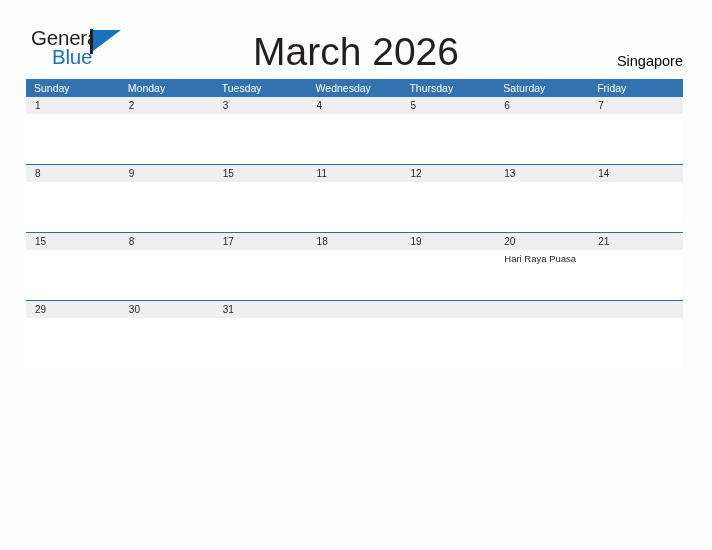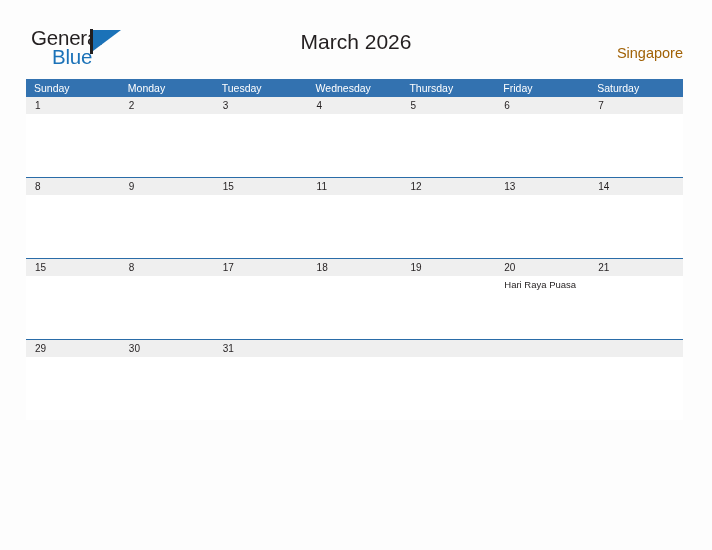--- a/index.html
+++ b/index.html
@@ -82,32 +82,32 @@
     color: #1b72b8;
     font-family: "Liberation Sans", sans-serif;
   }
 
   .cal-title {
     position: absolute;
     left: 0;
     top: 30px;
     width: 712px;
     text-align: center;
-    font-size: 21px;
+    font-size: 39px;
     font-weight: 400;
     color: #231f20;
     letter-spacing: 0px;
   }
 
   .region-label {
     position: absolute;
     right: 29px;
-    top: 45px;
+    top: 53px;
     font-size: 14.5px;
-    color: #a16207;
+    color: #000000;
     text-align: left;
   }
 
   
   .calendar {
     position: absolute;
     left: 26px;
     top: 79px;
     width: 657px;
   }
@@ -147,21 +147,21 @@
     flex: 1 1 0;
     box-sizing: border-box;
     padding-left: 9px;
     font-size: 10px;
     line-height: 17px;
     color: #231f20;
   }
   .week-row .event-area {
     display: flex;
     width: 657px;
-    height: 63px;
+    height: 50px;
     background: #ffffff;
     justify-content: center;
   }
   .event-cell {
     flex: 1 1 0;
     box-sizing: border-box;
     padding: 3px 5px 0 9px;
     background: #ffffff;
   }
   .event-text {
@@ -193,22 +193,22 @@
 
   </div>
 
   <div class="calendar">
     <div class="weekday-row" id="weekday-row">
         <div class="weekday-cell">Sunday</div>
         <div class="weekday-cell">Monday</div>
         <div class="weekday-cell">Tuesday</div>
         <div class="weekday-cell">Wednesday</div>
         <div class="weekday-cell">Thursday</div>
+        <div class="weekday-cell">Saturday</div>
         <div class="weekday-cell">Friday</div>
-        <div class="weekday-cell">Saturday</div>
       </div>
     <div id="weeks-container">
         <div class="week-row first">
           <div class="day-strip">
             <div class="day-num">1</div>
             <div class="day-num">2</div>
             <div class="day-num">3</div>
             <div class="day-num">4</div>
             <div class="day-num">5</div>
             <div class="day-num">6</div>

